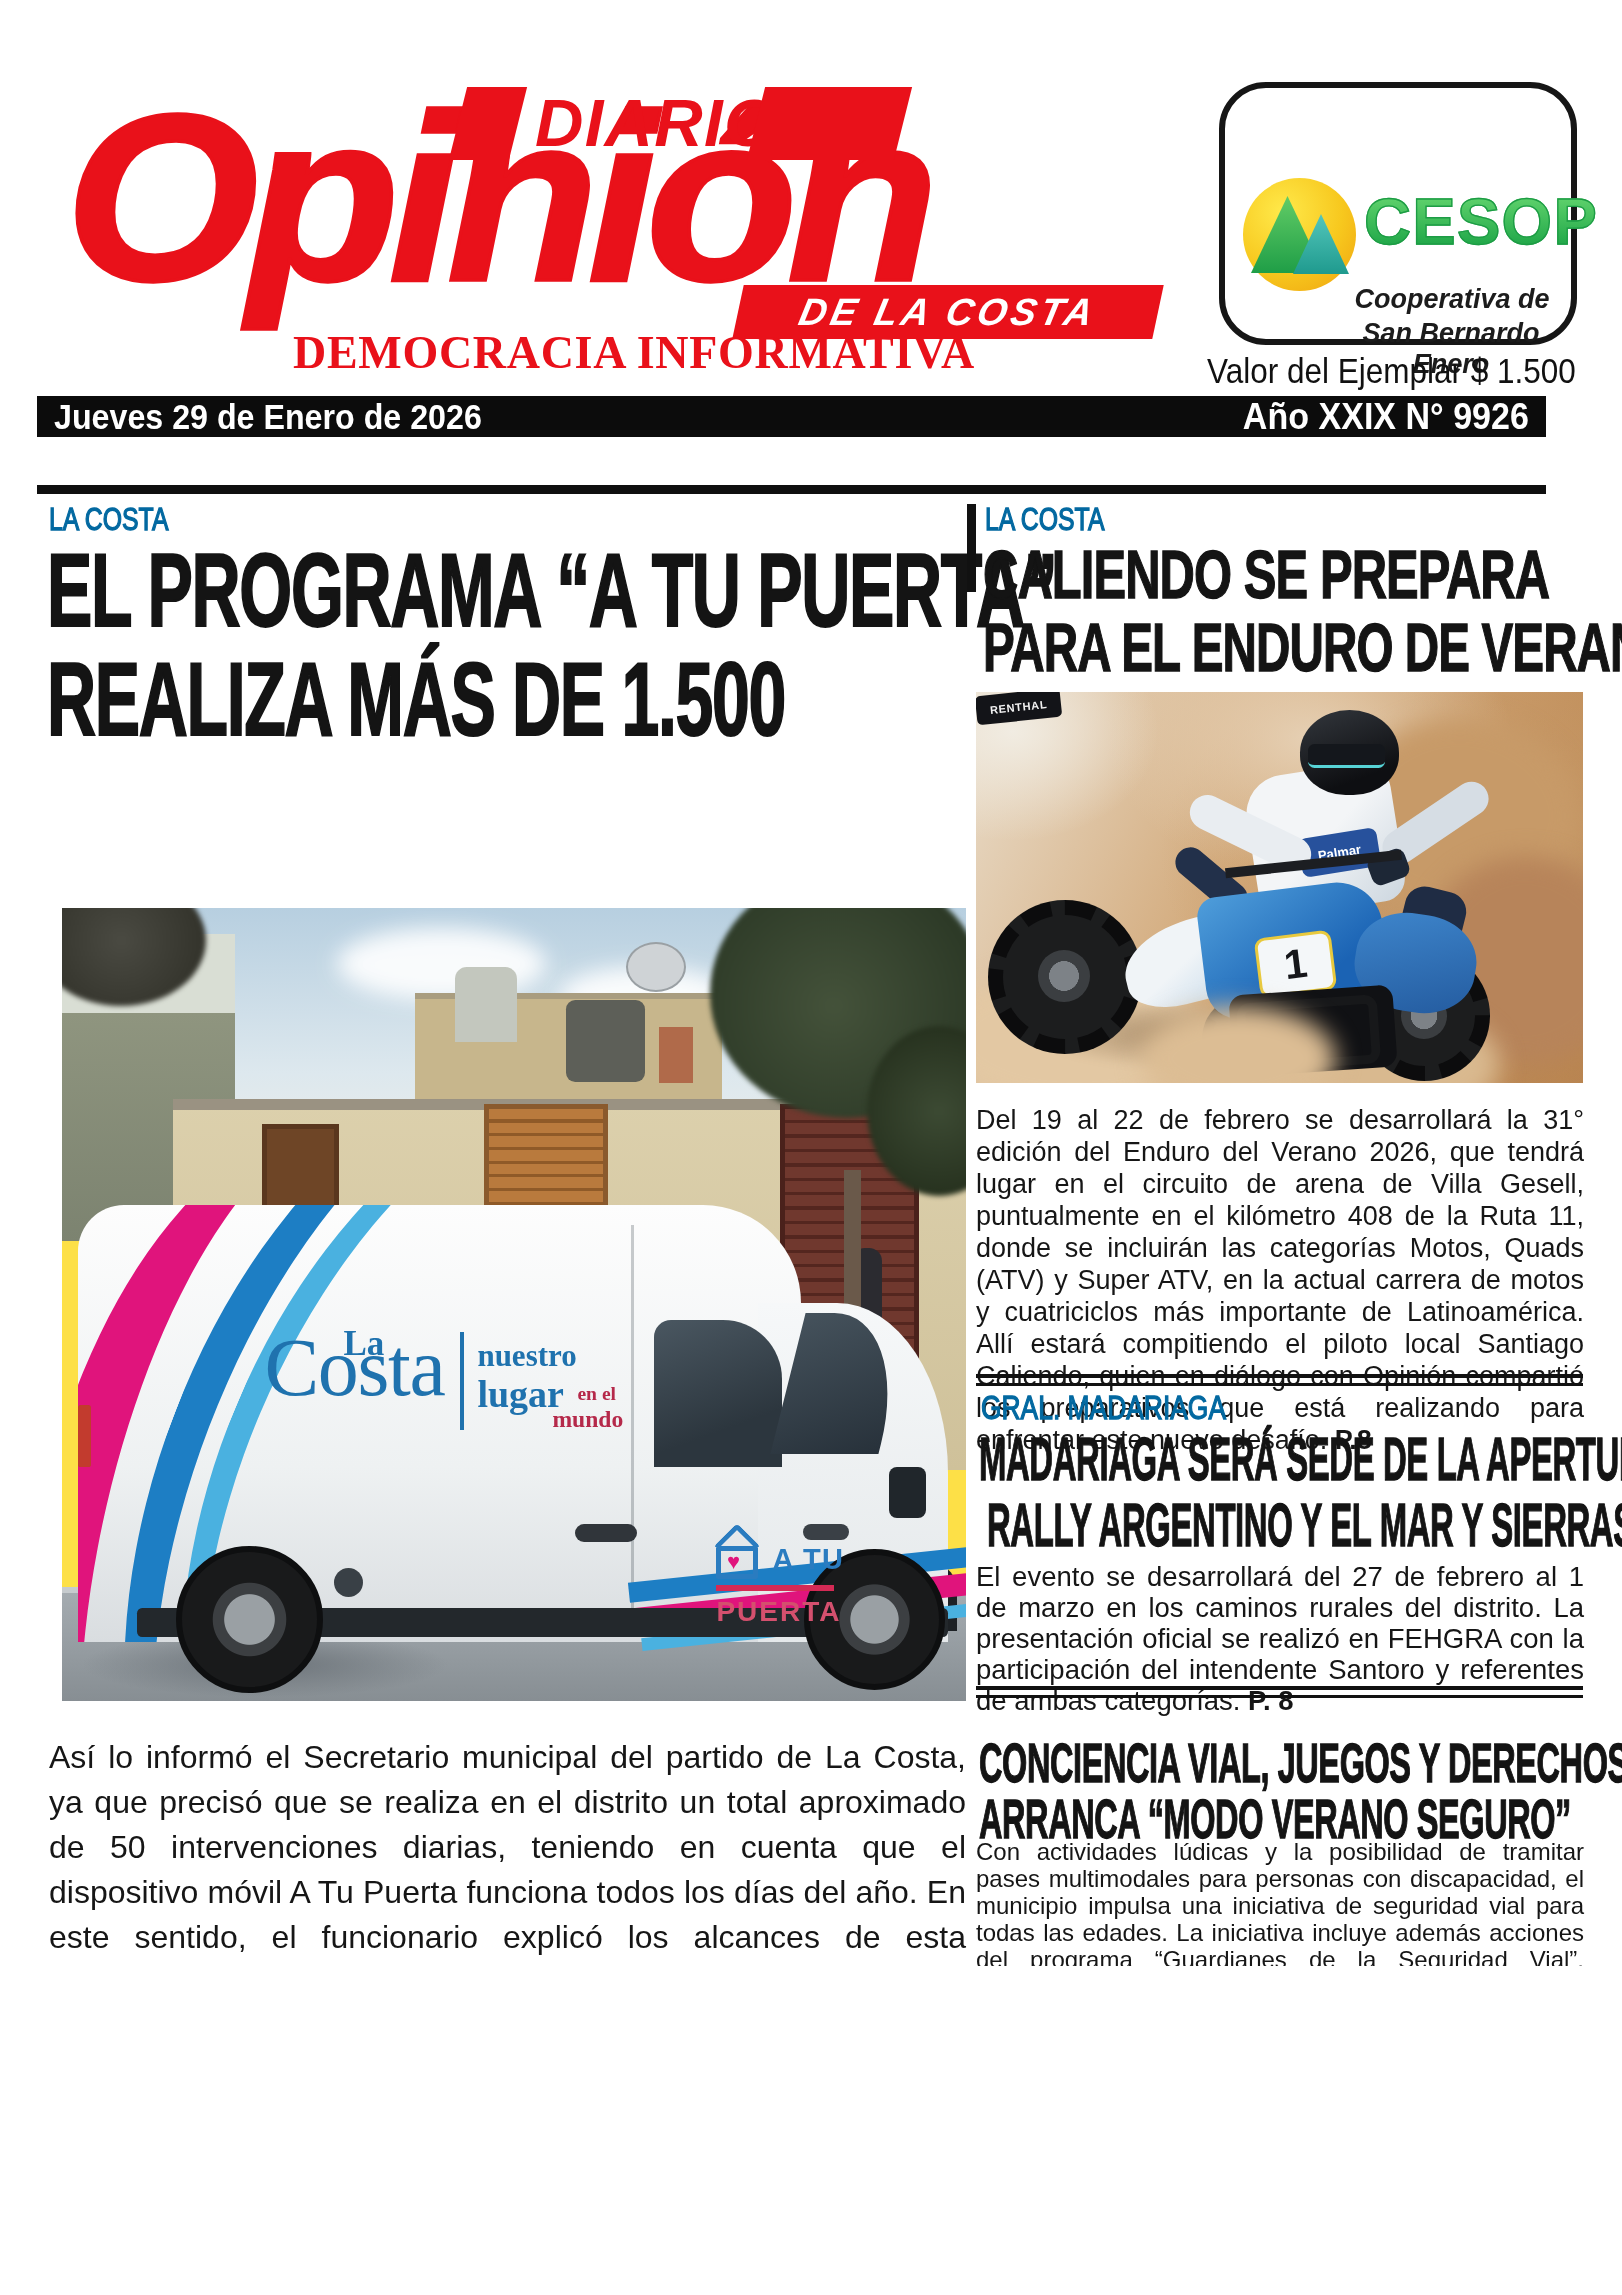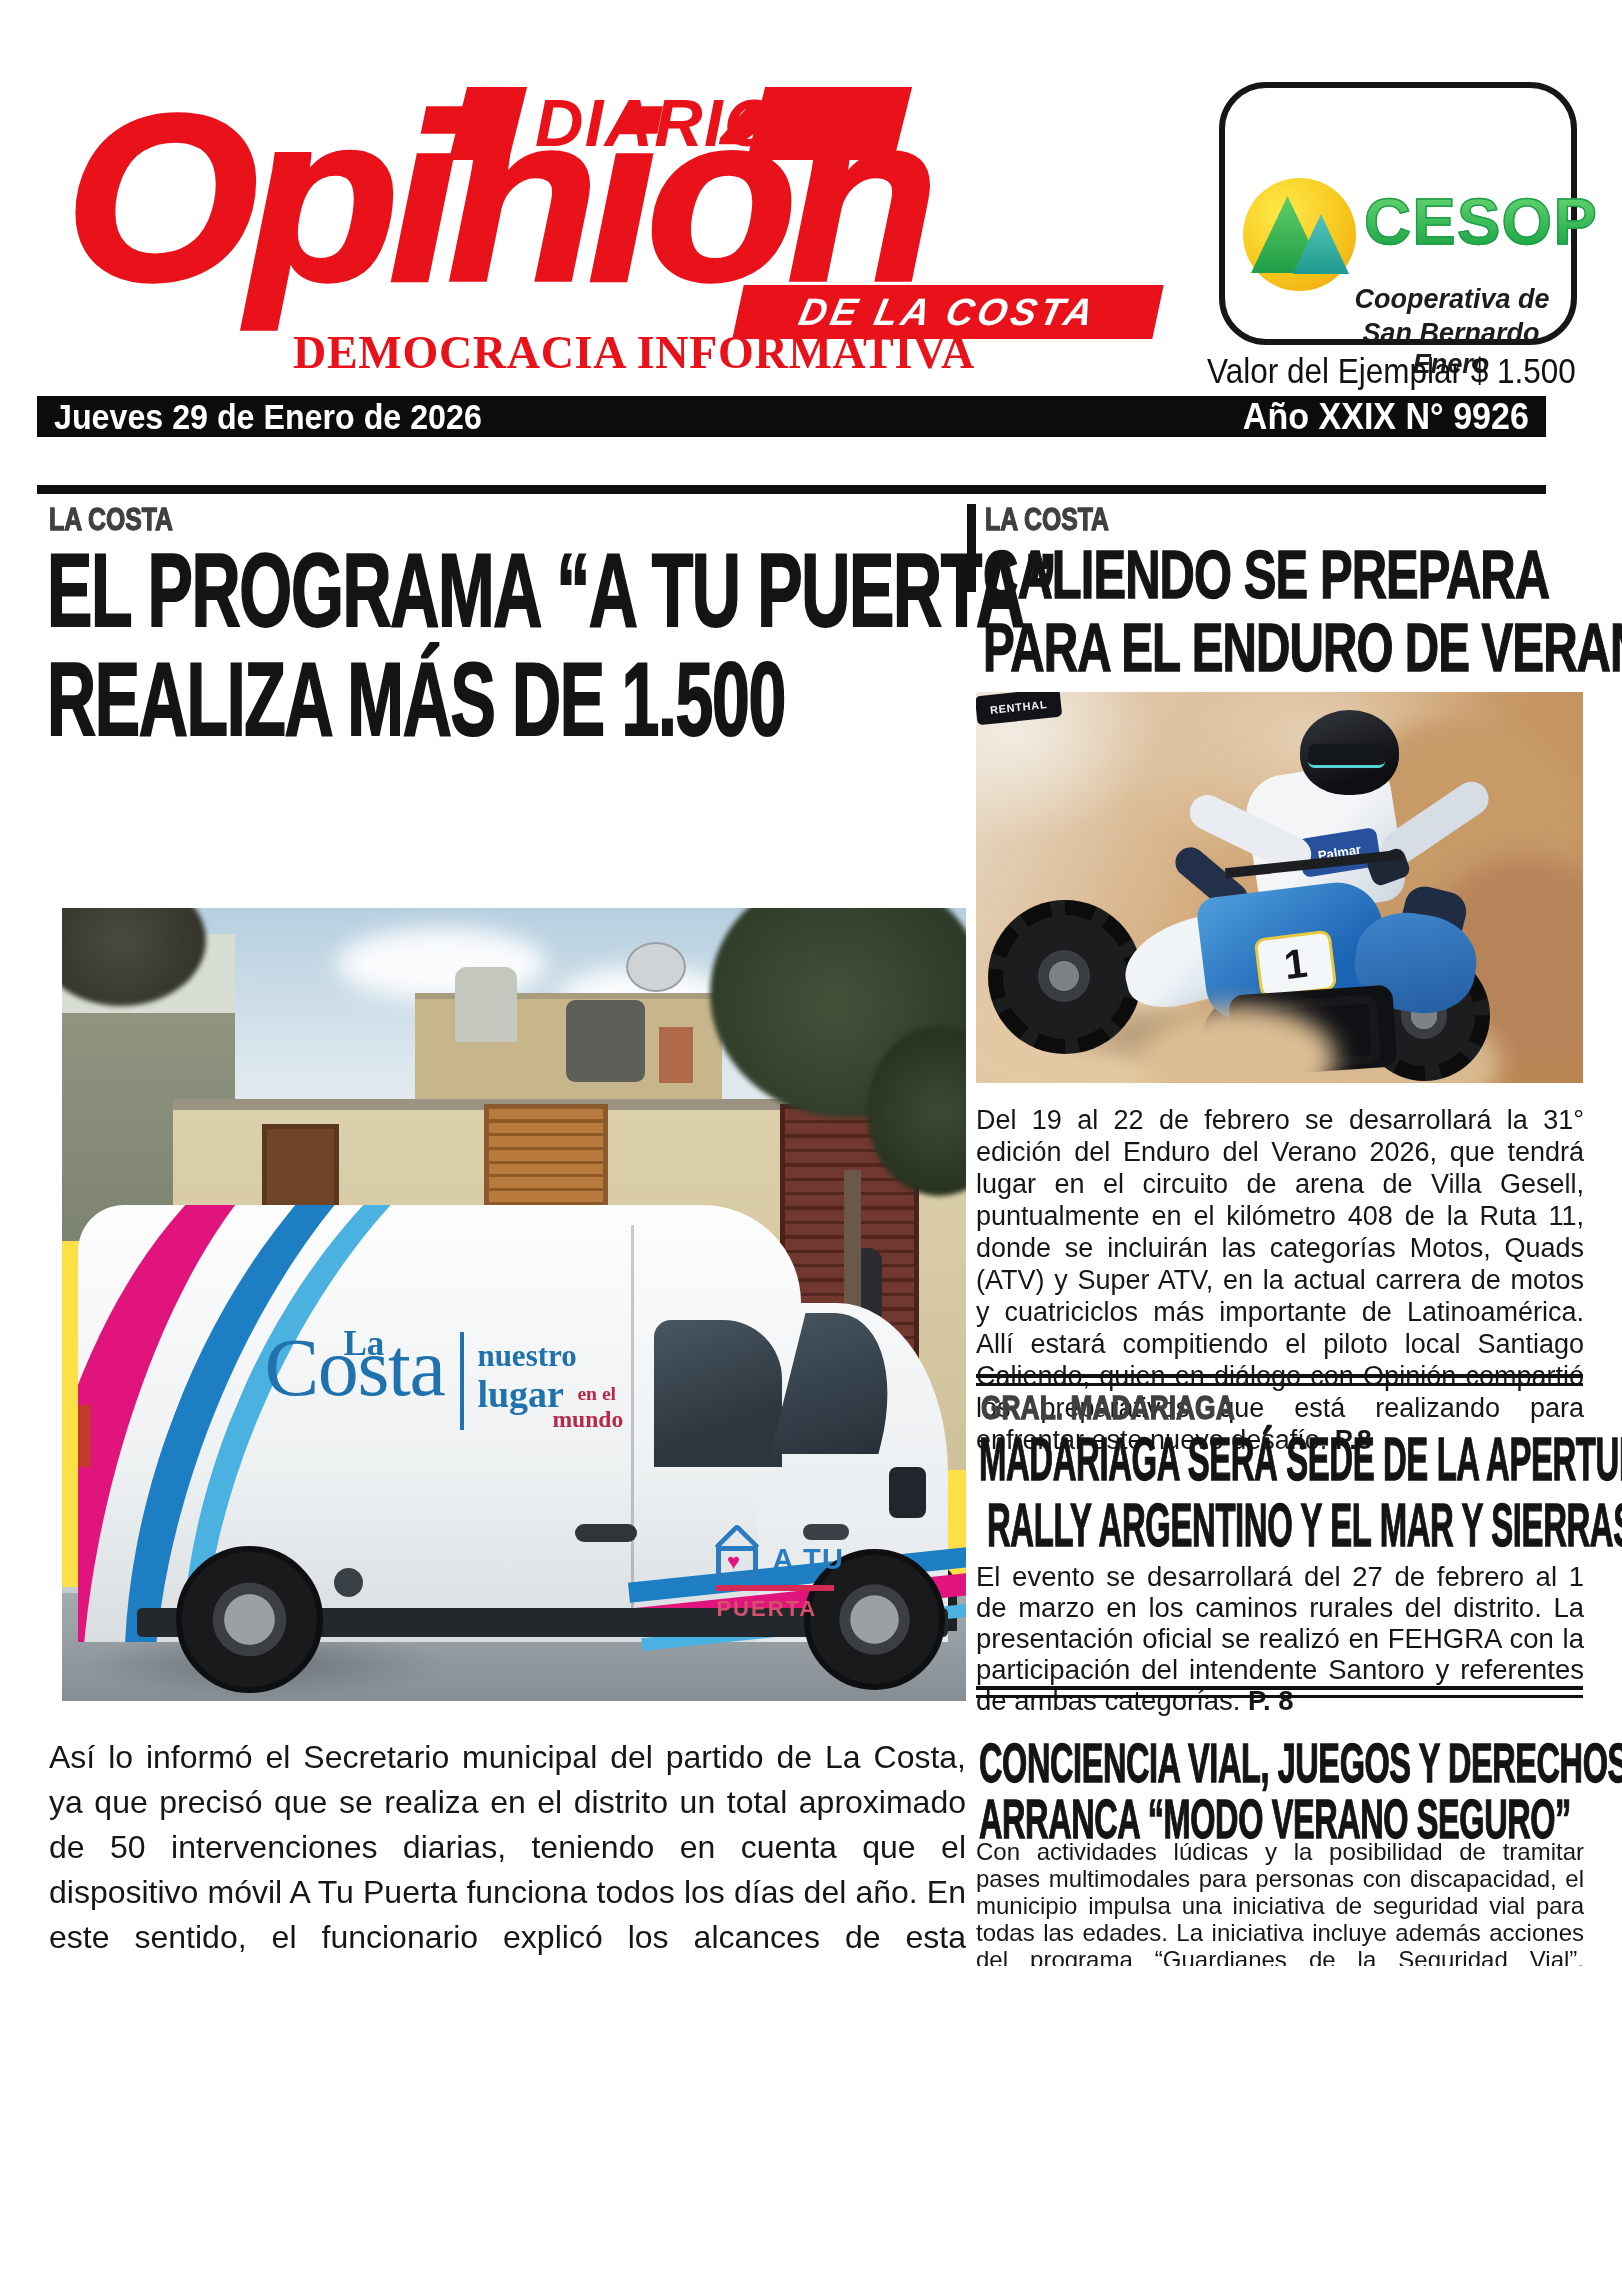--- a/index.html
+++ b/index.html
@@ -4,21 +4,21 @@
 <style>
   *{margin:0;padding:0;box-sizing:border-box}
   html,body{width:1622px;height:2295px;background:#fff;overflow:hidden}
   body{font-family:"Liberation Sans",sans-serif;color:#151515}
   #page{position:relative;width:1622px;height:1966px;background:#fff;overflow:hidden}
   .abs{position:absolute}
   .cx{display:inline-block;white-space:nowrap;transform:scaleX(var(--sx,1));transform-origin:0 60%}
   .cxr{transform-origin:100% 60%}
   .fat{-webkit-text-stroke:2px currentColor}
   .fat2{-webkit-text-stroke:1.3px currentColor}
-  .kick{font-weight:bold;color:#404040;letter-spacing:0}
+  .kick{font-weight:normal;color:#0369a1;letter-spacing:0}
   .just{text-align:justify;text-align-last:left}
   .drule{border-top:4.6px solid #111;border-bottom:3.3px solid #111;height:11.8px}
   b{font-weight:bold}
 
   
   .red{color:var(--brand)}
   #diario-row{left:458px;top:84px;height:77px}
   .dbar{background:var(--brand);transform:skewX(-14deg)}
   #diario-txt{font-size:67px;font-weight:bold;font-style:italic;letter-spacing:1.3px;line-height:77px}
   #opinion{left:65px;top:77px;font-size:237px;line-height:242px;font-weight:bold;font-style:italic;letter-spacing:-10.5px;transform:scaleX(1.05);transform-origin:0 0;-webkit-text-stroke:3.3px var(--brand)}
@@ -129,21 +129,21 @@
   #lc-nuestro{left:213px;top:18.3px;font-family:"Liberation Serif",serif;font-weight:bold;font-size:31px}
   #lc-lugar{left:213px;top:52px;font-family:"Liberation Serif",serif;font-weight:bold;font-size:38px}
   #lc-enel{left:313px;top:63px;font-family:"Liberation Serif",serif;font-weight:bold;font-size:19.6px;color:#b5294a}
   #lc-mundo{left:288px;top:86px;font-family:"Liberation Serif",serif;font-weight:bold;font-size:23.6px;color:#b5294a}
   #atp{left:638px;top:353px;width:170px;height:111px}
   #atp-house{left:0;top:3.9px;width:42px;height:33px;border:5.2px solid #2a7cc0;border-radius:2.6px}
   #atp-roof{left:3.9px;top:-11.8px;width:34px;height:34px;border:5.2px solid #2a7cc0;transform:rotate(45deg);clip-path:polygon(0 0,100% 0,0 100%);border-radius:5.2px}
   #atp-heart{left:10.5px;top:6.5px;font-size:22px;color:#e0147c}
   #atp-atu{left:56px;top:1.3px;font-size:29px;font-weight:bold;color:#2a7cc0;letter-spacing:1.3px}
   #atp-line{left:0px;top:43px;width:118px;height:5.9px;background:#d42a55}
-  #atp-puerta{left:0px;top:54px;font-size:22px;font-weight:bold;color:#d4506e;letter-spacing:2px}
+  #atp-puerta{left:0px;top:54px;font-size:28px;font-weight:bold;color:#d4506e;letter-spacing:2px}
 
   
   #quad-photo{left:976px;top:692px;width:607px;height:391px;overflow:hidden;
     background:
       radial-gradient(209px 157px at 6% 10%,#f1ece2,rgba(241,236,226,0) 70%),
       radial-gradient(281px 196px at 55% 12%,#e6d0b4,rgba(230,208,180,0) 72%),
       radial-gradient(419px 281px at 80% 42%,#c99d6c,rgba(201,157,108,0) 72%),
       radial-gradient(340px 262px at 94% 74%,#b98552,rgba(185,133,82,0) 78%),
       linear-gradient(115deg,#e9dcc9,#d9b astrological 40%,#d2a878 45%,#c3925f 75%,#ba8650)}
   .puff{position:absolute;border-radius:50%;filter:blur(11.8px)}

